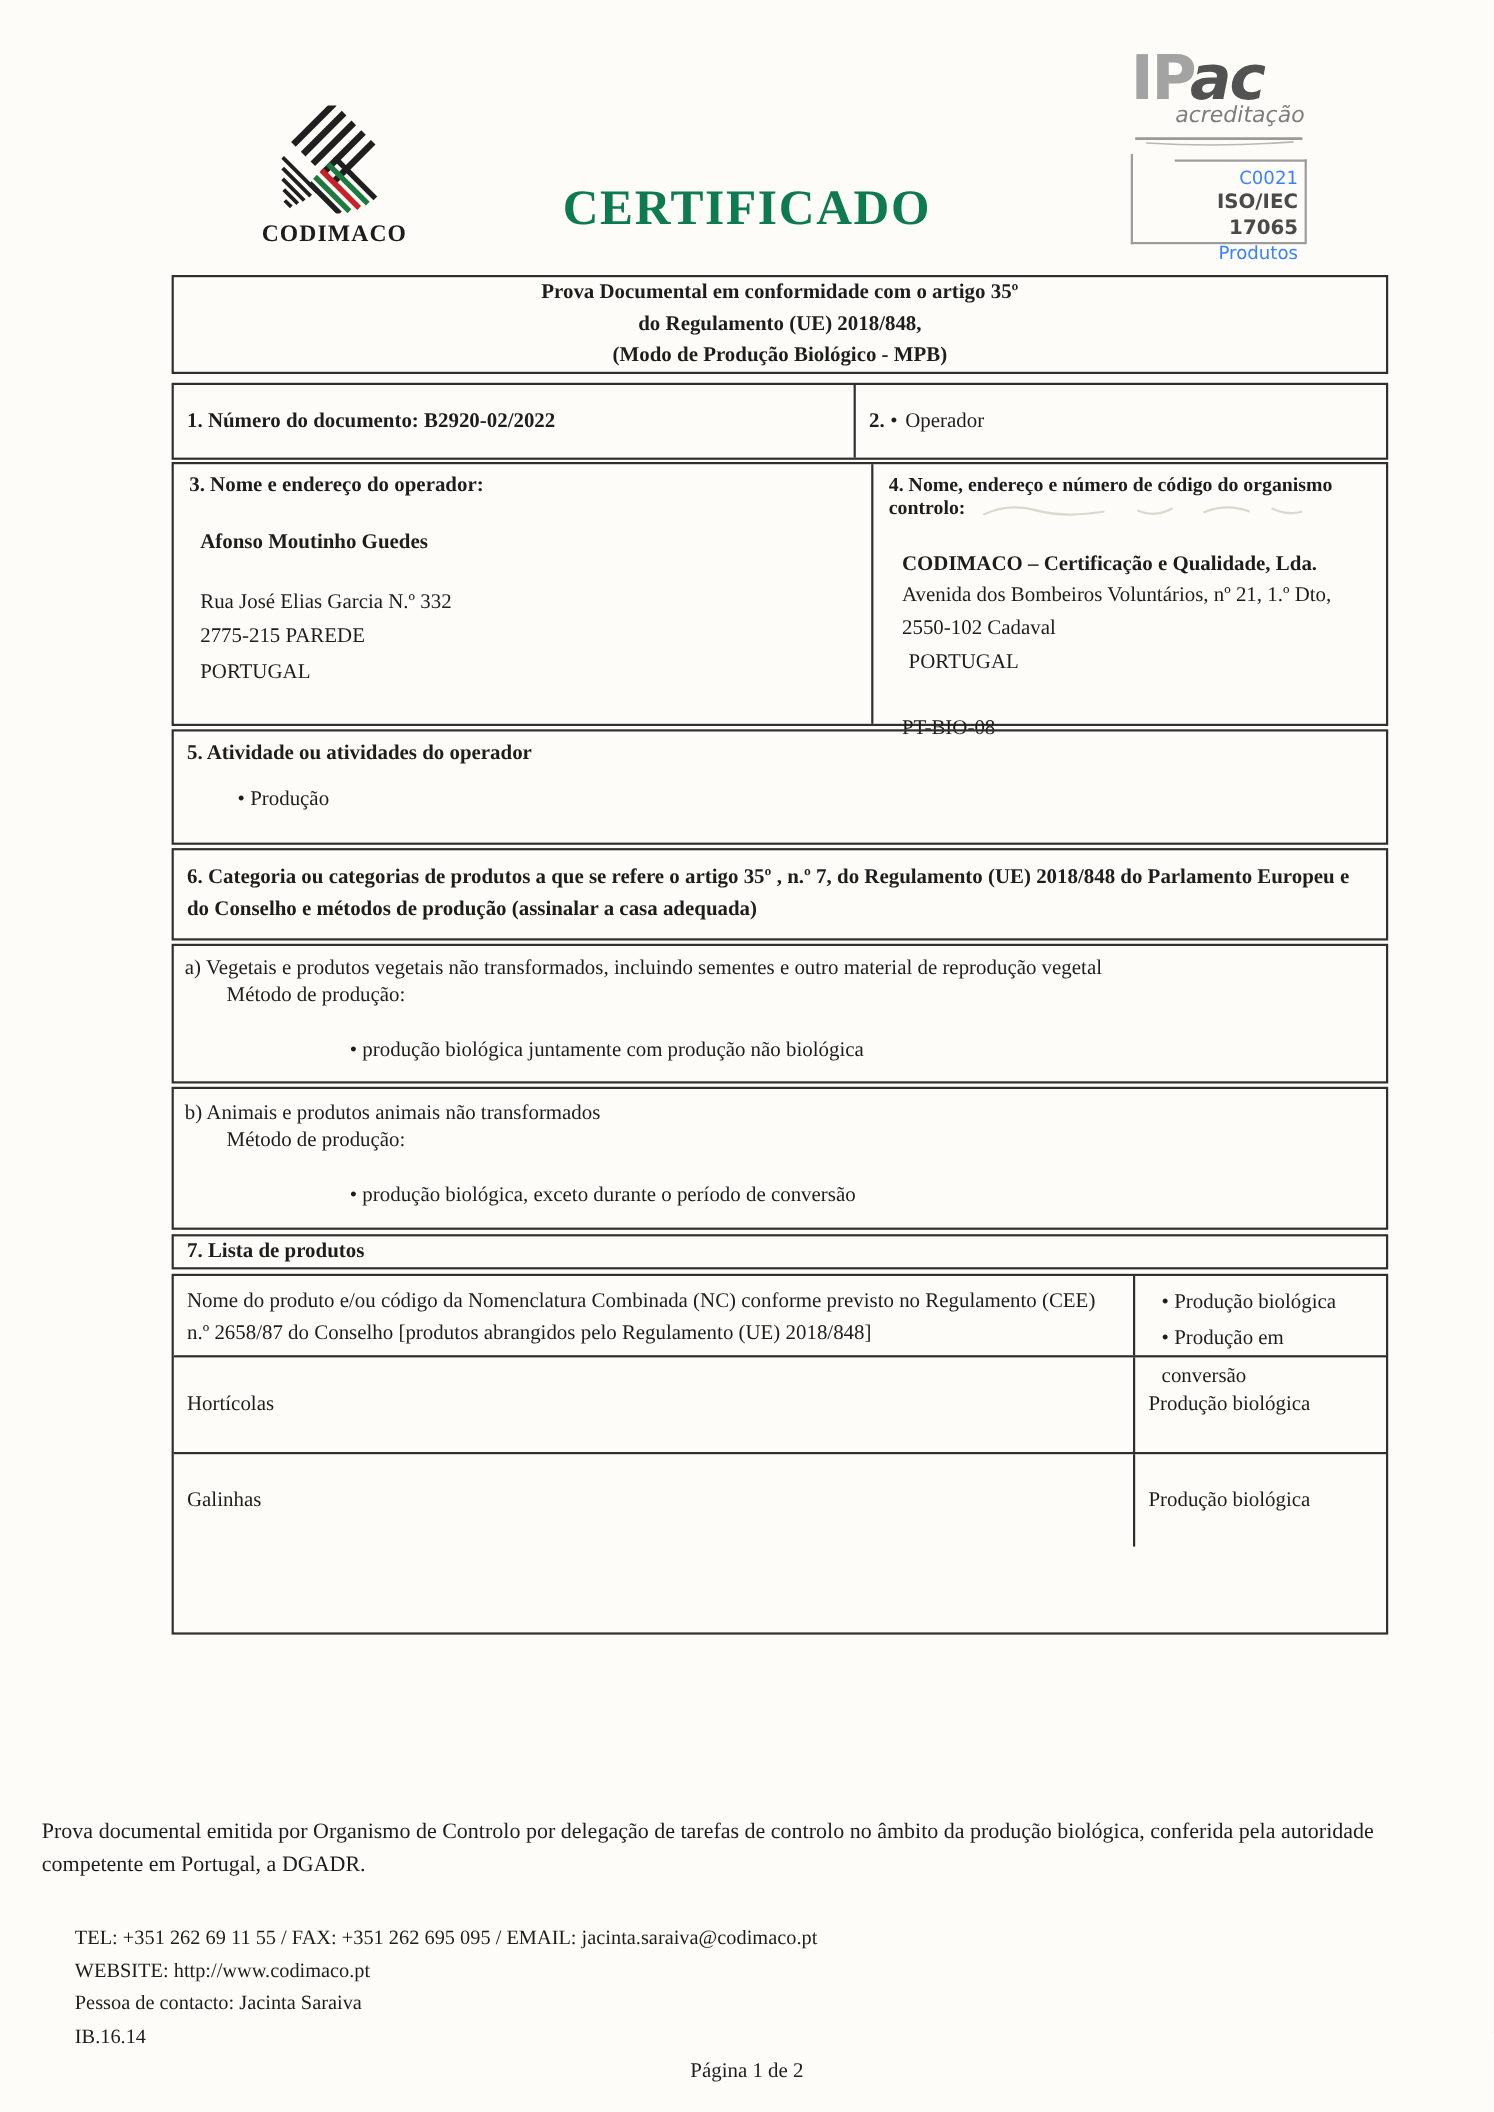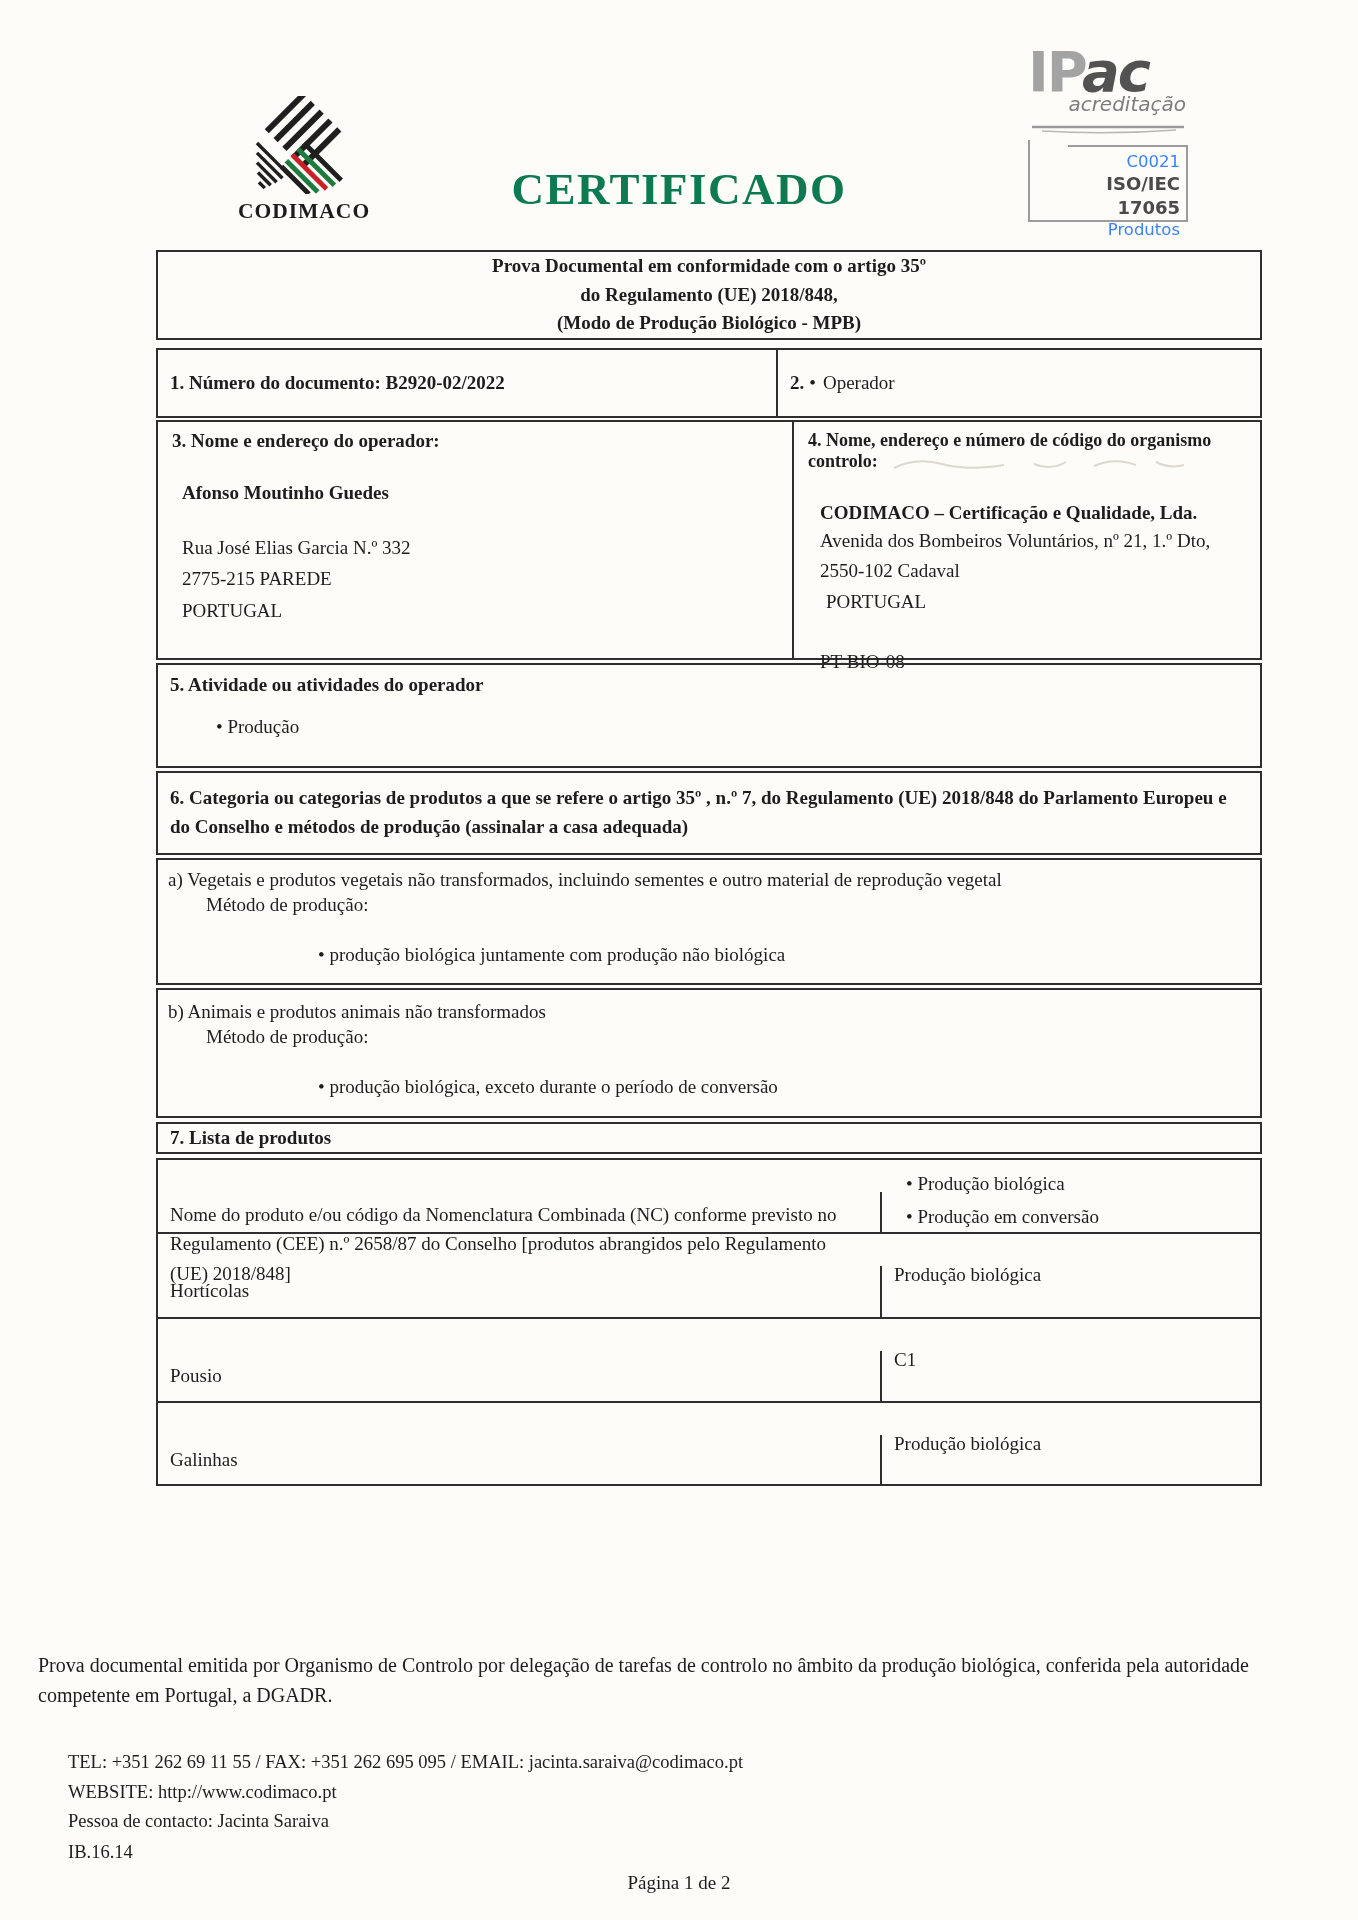--- a/index.html
+++ b/index.html
@@ -47,21 +47,21 @@
   .rowa{top:858px;height:127px;padding:9px 10px;}
   .rowb{top:988px;height:130px;padding:11px 10px;}
   .method{margin-left:38px;line-height:1.5;}
   .opt-item{margin-top:24px;margin-left:150px;}
   .row7{top:1122px;height:32px;padding:3px 12px;font-weight:bold;}
 
   
   .prod{top:1158px;height:328px;display:flex;flex-direction:column;}
   .prow{display:flex;}
   .prow + .prow{border-top:2px solid #2f2f2f;}
-  .pleft{width:724px;border-right:2px solid #2f2f2f;box-sizing:border-box;margin-top:32px;}
+  .pleft{width:874px;border-right:2px solid #2f2f2f;box-sizing:border-box;}
   .pright{flex:1;box-sizing:border-box;}
   .phead{height:72px;}
   .phead .pleft{padding:8px 12px;line-height:1.55;}
   .phead .pright{padding:7px 24px;line-height:1.75;}
   .pdata{height:86px;}
   .pdata .pleft{display:flex;align-items:center;padding-left:12px;}
   .pdata .pright{display:flex;align-items:center;padding-left:12px;}
   .pdata-last{height:84px;}
 
   
@@ -192,24 +192,20 @@
       <div class="pleft">Nome do produto e/ou código da Nomenclatura Combinada (NC) conforme previsto no Regulamento (CEE) n.º 2658/87 do Conselho [produtos abrangidos pelo Regulamento (UE) 2018/848]</div>
       <div class="pright">
         <div>• Produção biológica</div>
         <div>• Produção em conversão</div>
       </div>
     </div>
     <div class="prow pdata">
       <div class="pleft">Hortícolas</div>
       <div class="pright">Produção biológica</div>
     </div>
-    <div class="prow pdata">
-      <div class="pleft">Pousio</div>
-      <div class="pright">C1</div>
-    </div>
     <div class="prow pdata pdata-last">
       <div class="pleft">Galinhas</div>
       <div class="pright">Produção biológica</div>
     </div>
   </div>
 
   <div class="abs note">Prova documental emitida por Organismo de Controlo por delegação de tarefas de controlo no âmbito da produção biológica, conferida pela autoridade competente em Portugal, a DGADR.</div>
 
   <div class="abs contact">
     <div>TEL: +351 262 69 11 55 / FAX: +351 262 695 095 / EMAIL: jacinta.saraiva@codimaco.pt</div>

